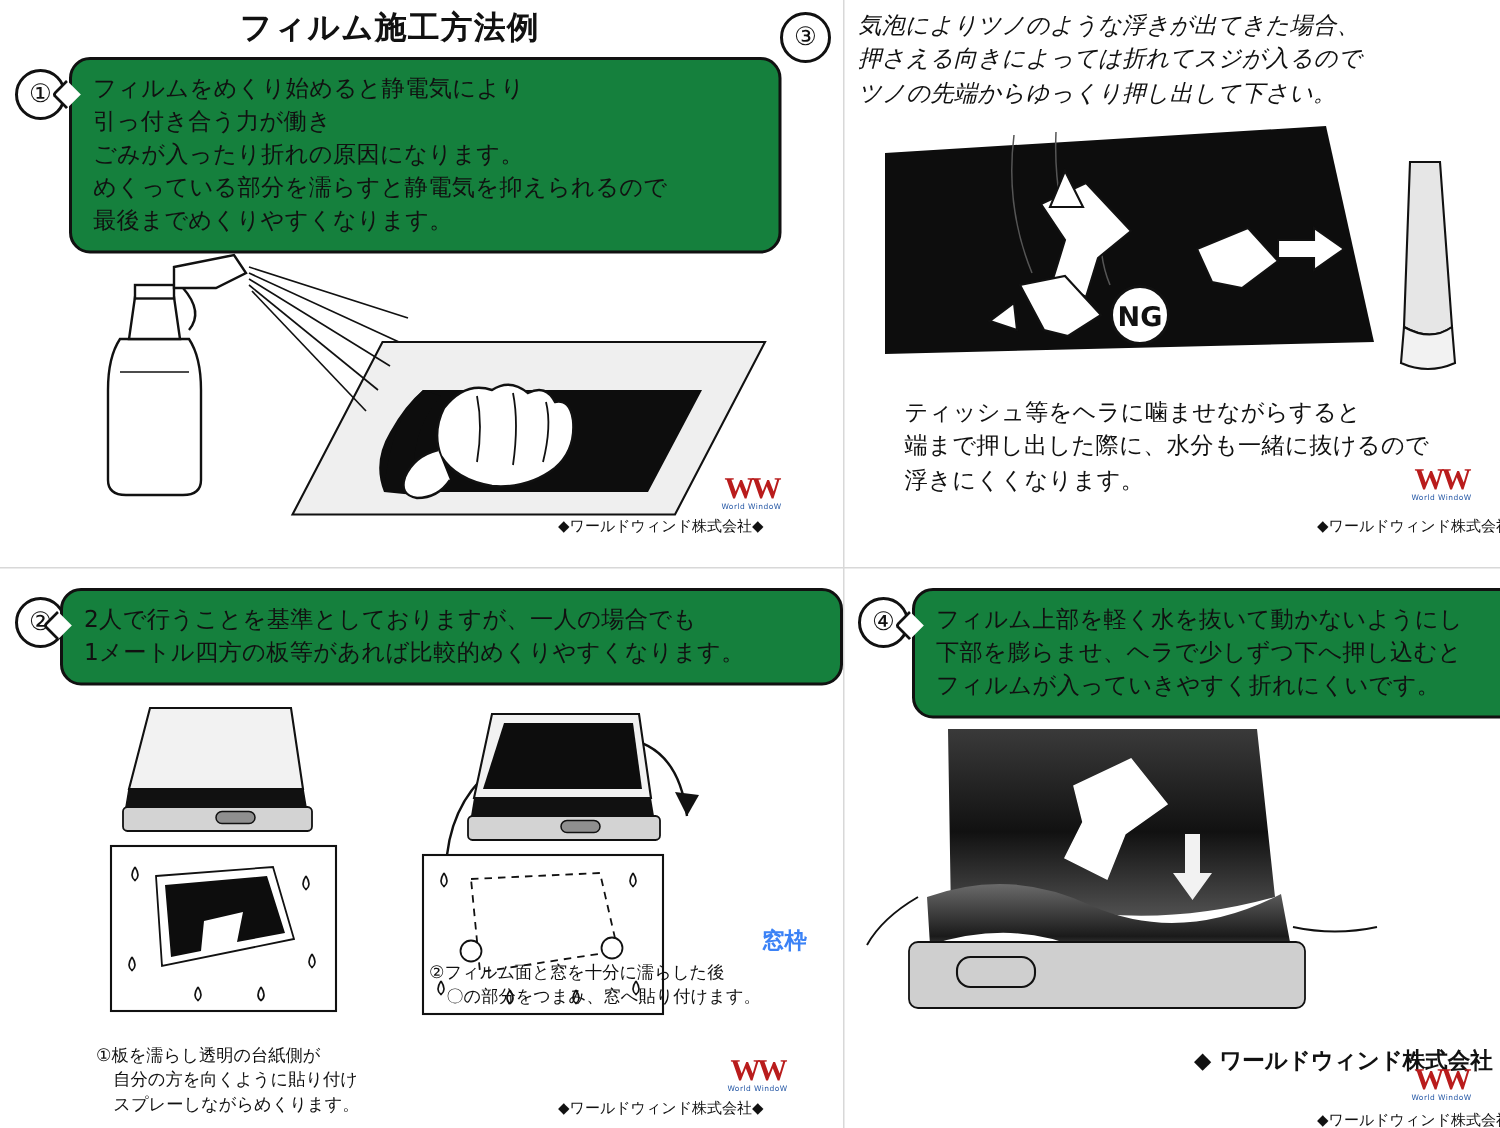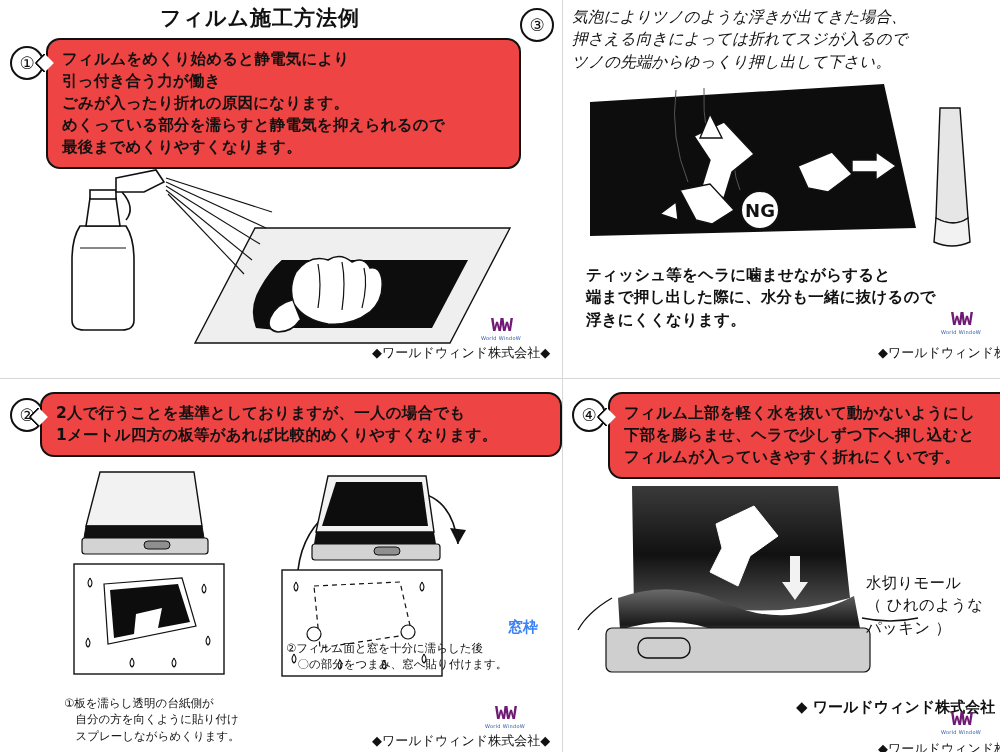--- a/index.html
+++ b/index.html
@@ -41,28 +41,27 @@
     line-height: 30px;
     text-align: center;
     font-weight: normal;
     color: #111;
     background: #fff;
   }
   .bubble {
     position: absolute;
     border: 2px solid #111;
     border-radius: 14px;
-    background: #ef4444;
+    background: #15803d;
     padding: 8px 12px 9px 14px;
     font-size: 15.5px;
     line-height: 1.42;
     color: #111;
     white-space: pre-line;
     letter-spacing: 0.2px;
-    font-weight: bold;
   }
   .bubble::after {
     content: "";
     position: absolute;
     left: -11px;
     top: 16px;
     width: 12px;
     height: 12px;
     background: #fff;
     border-left: 2px solid #111;
@@ -89,44 +88,44 @@
     position: absolute;
     font-size: 15px;
     line-height: 1.45;
     white-space: pre-line;
     color: #3b82f6;
     font-weight: bold;
     font-family: Liberation Mono, monospace;
   }
   .sig {
     position: absolute;
-    font-size: 13px;
+    font-size: 10px;
     color: #111;
     white-space: nowrap;
   }
   .sig-big {
     position: absolute;
     font-size: 15px;
     font-weight: bold;
     color: #111;
     white-space: nowrap;
   }
   
   .logo {
     position: absolute;
     text-align: center;
     width: 54px;
   }
   .logo .ww {
     font-size: 20px;
     font-weight: bold;
     letter-spacing: -2px;
-    color: #701a75;
+    color: #b91c1c;
     line-height: 16px;
-    font-family: Liberation Mono, monospace;
+    font-family: Liberation Serif, serif;
   }
   .logo .sub {
     font-size: 5px;
     color: #2255a4;
     letter-spacing: 0.3px;
     margin-top: 1px;
   }
   .divider-v {
     position: absolute;
     left: 562px;
@@ -298,21 +297,21 @@
 
     <g>
       <circle cx="176" cy="132" r="19" fill="#fff" stroke="#111" stroke-width="2"></circle>
       <text x="176" y="139" font-size="18" font-weight="bold" text-anchor="middle" fill="#111" font-family="DejaVu Sans, sans-serif">NG</text>
     </g>
 
     <path d="M356,30 L376,30 L384,140 Q370,150 352,140 Z" fill="#e6e6e6" stroke="#111" stroke-width="1.4"></path>
     <path d="M352,140 Q370,150 384,140 L386,164 Q368,172 350,164 Z" fill="#f2f2f2" stroke="#111" stroke-width="1.4"></path>
   </svg>
 
-  <div class="plain-text" style="left:586px; top:264px; width:380px;font-weight:bold;">ティッシュ等をヘラに噛ませながらすると
+  <div class="plain-text" style="left:603px; top:264px; width:380px;">ティッシュ等をヘラに噛ませながらすると
 端まで押し出した際に、水分も一緒に抜けるので
 浮きにくくなります。</div>
   <div class="sig" style="left:878px; top:344px;">◆ワールドウィンド株式会社◆</div>
   <div class="logo" style="left:934px; top:312px;">
     <div class="ww">WW</div>
     <div class="sub">World WindoW</div>
   </div>
 
   <div class="circnum" style="left:572px; top:398px;">④</div>
   <div class="bubble" style="left:608px; top:392px; width:380px;">フィルム上部を軽く水を抜いて動かないようにし
@@ -343,22 +342,20 @@
 
     <rect x="28" y="150" width="264" height="44" rx="6" fill="#cfcfcf" stroke="#111" stroke-width="1.2"></rect>
     <rect x="60" y="160" width="52" height="20" rx="9" fill="#cfcfcf" stroke="#111" stroke-width="1.4"></rect>
 
     <path d="M34,120 Q10,134 0,152" fill="none" stroke="#111" stroke-width="1.3"></path>
 
     <path d="M284,140 Q312,146 340,140" fill="none" stroke="#111" stroke-width="1.3"></path>
   </svg>
 
   <div class="label-text" style="left:508px; top:618px;">窓枠</div>
-  <div class="plain-text" style="left:866px; top:572px; width:130px;">水切りモール
-（ ひれのようなパッキン ）</div>
 
   <div class="sig-big" style="left:796px; top:698px;">◆ ワールドウィンド株式会社 ◆</div>
   <div class="sig" style="left:878px; top:740px;">◆ワールドウィンド株式会社◆</div>
   <div class="logo" style="left:934px; top:712px;">
     <div class="ww">WW</div>
     <div class="sub">World WindoW</div>
   </div>
 
 </div>
 

